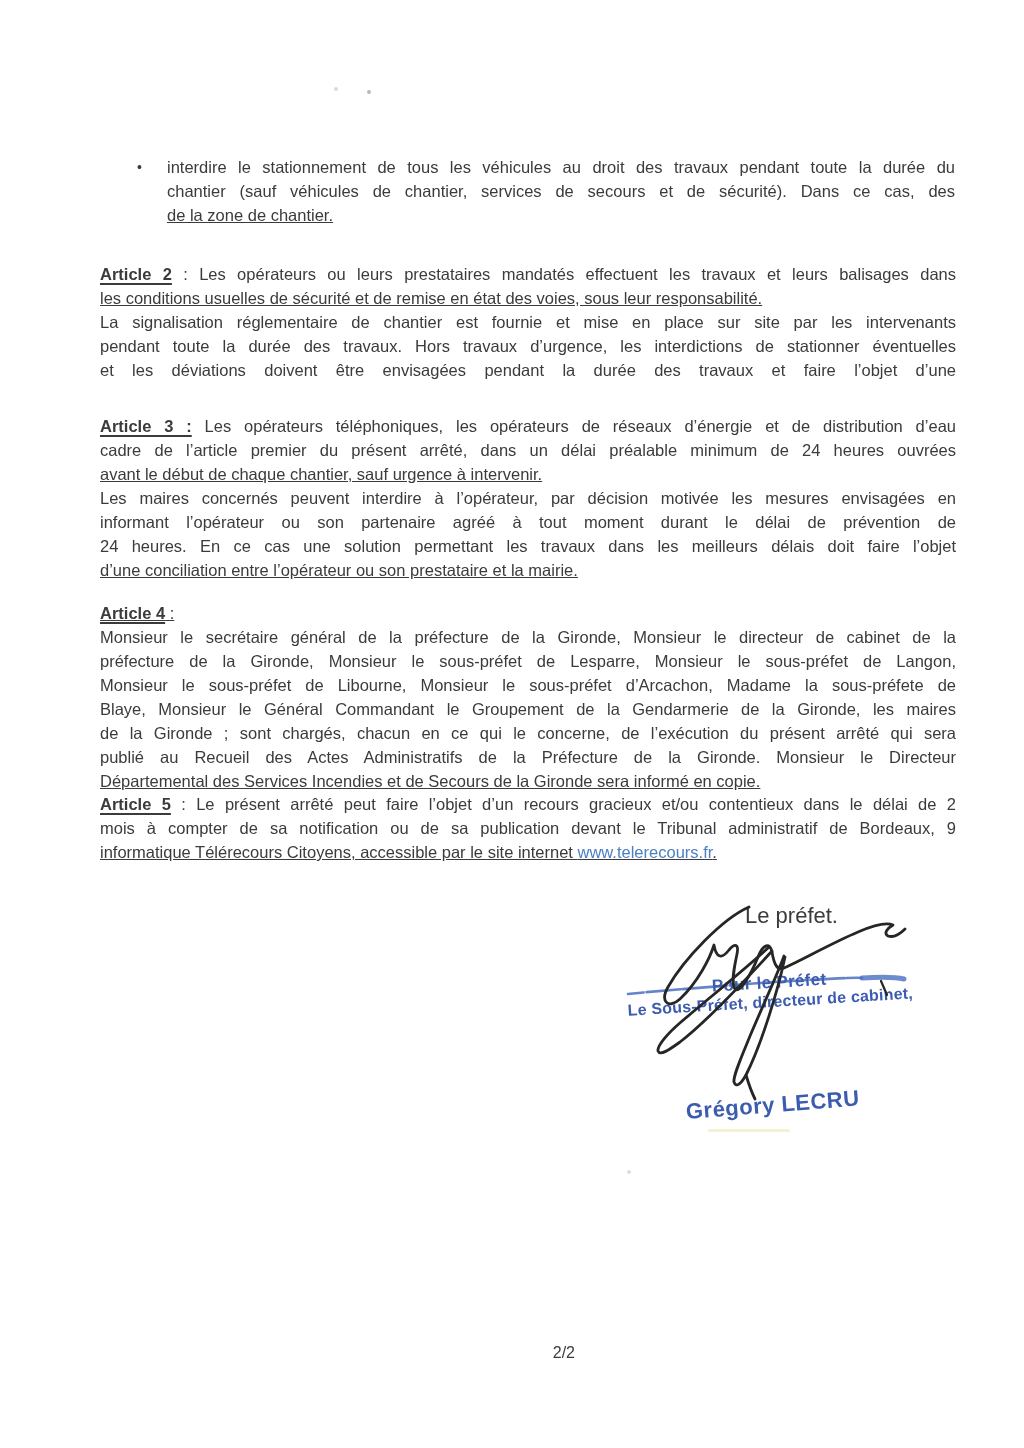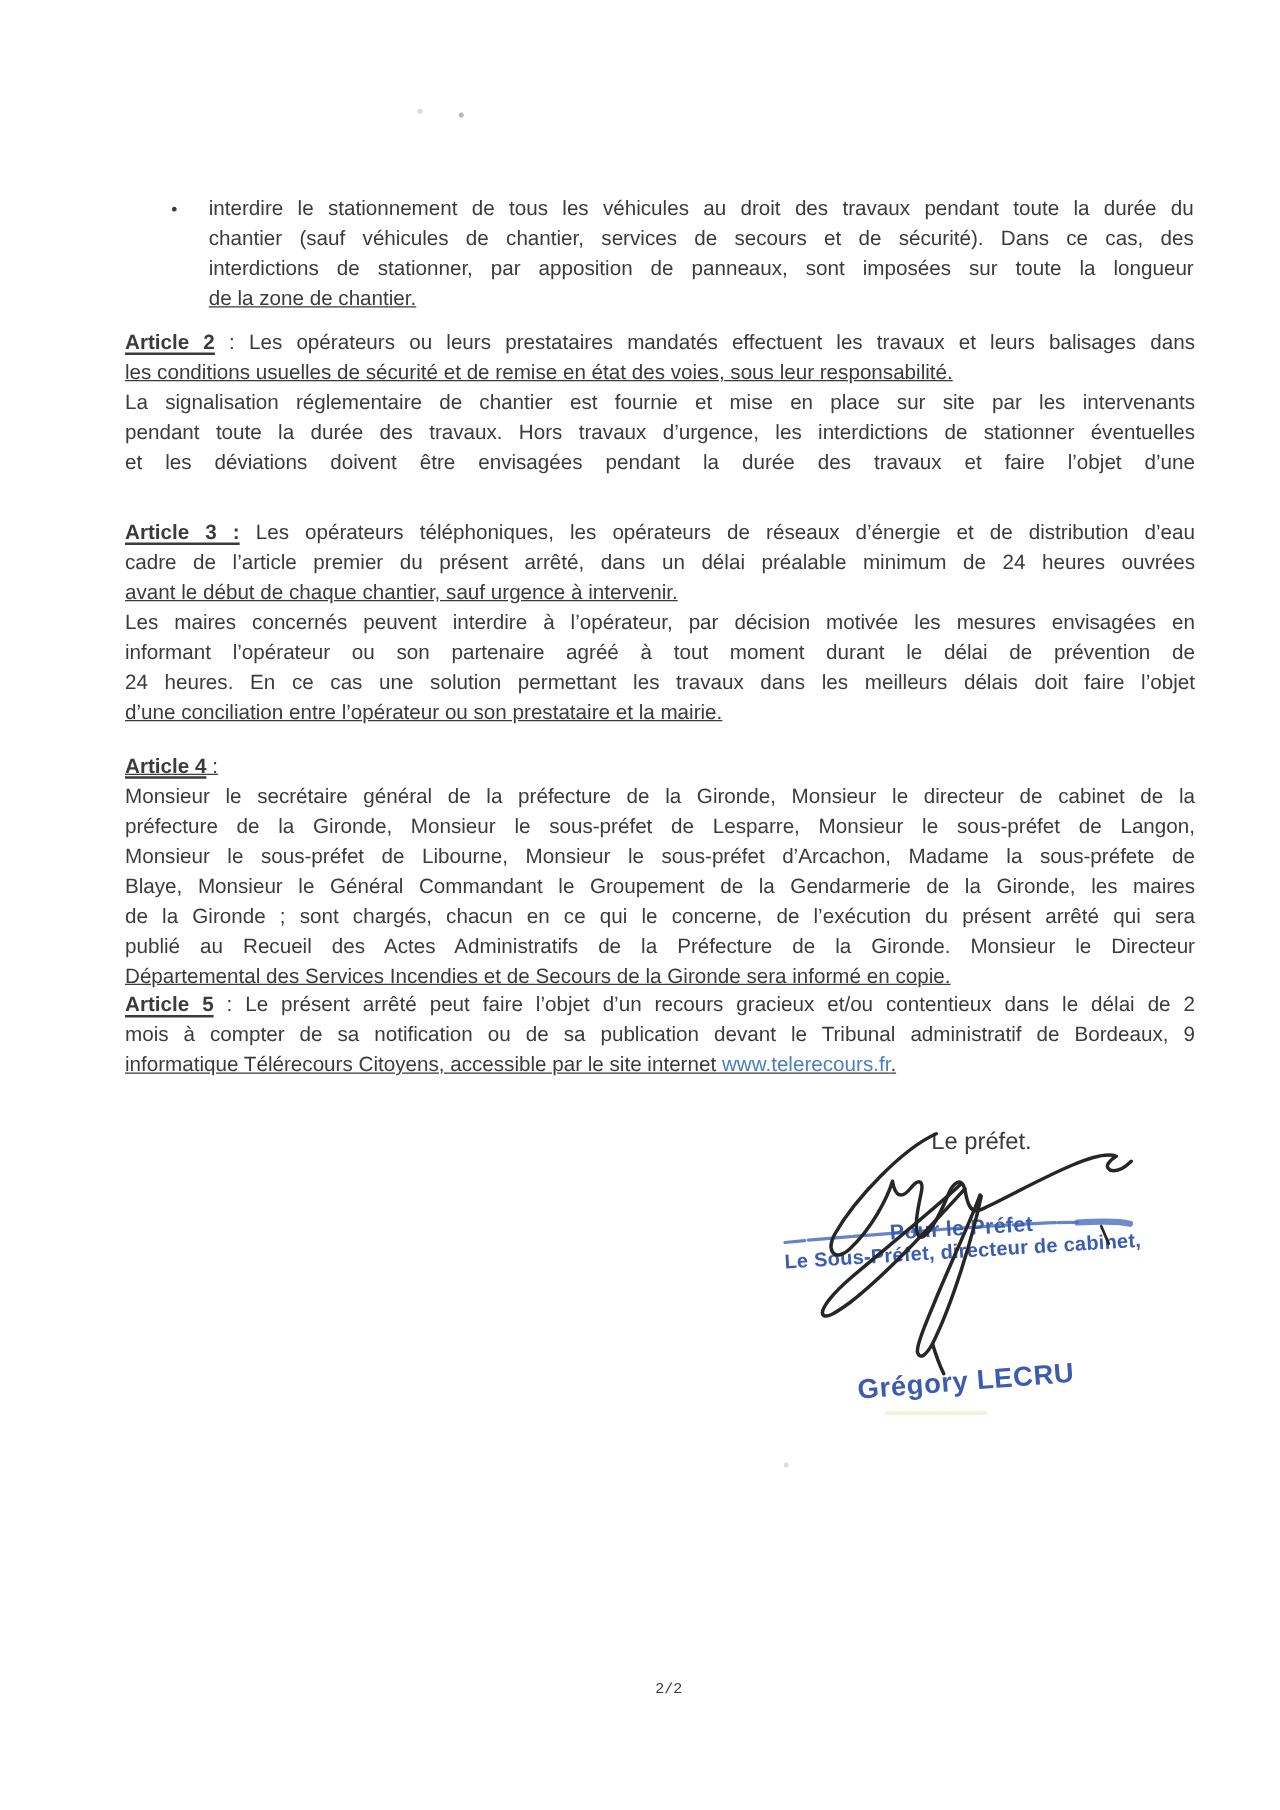--- a/index.html
+++ b/index.html
@@ -11,36 +11,36 @@
   .block { position:absolute; left:100px; width:856px; font-size:16.5px; line-height:24px; }
   .block.bullet { left:167px; width:788px; }
   .bullet-marker { position:absolute; left:-30px; top:0px; font-size:14px; }
   .line { text-align:justify; text-align-last:justify; text-justify:inter-word; white-space:normal; }
   .line.last { text-align-last:left;text-decoration:underline; }
   .article-label {
     font-weight:bold; text-decoration:underline;
     text-decoration-thickness:1.5px; text-underline-offset:3px;
   }
   .doc-link { color:var(--link,#4a7fc1); }
-  .prefect-title { position:absolute; left:745px; top:903px; font-size:19px; }
+  .prefect-title { position:absolute; left:745px; top:903px; font-size:22px; }
   .sig-svg { position:absolute; left:600px; top:895px; width:320px; height:240px; }
   .stamp-line-svg { position:absolute; left:600px; top:900px; width:320px; height:120px; }
   .stamp-text {
     position:absolute; left:608px; top:984px; width:324px;
     transform:rotate(-3.5deg); transform-origin:left center;
     color:var(--stamp,#3c5cb0); text-align:center; font-weight:bold;
   }
   .stamp-text .l1 { font-size:17px; line-height:18px; letter-spacing:.3px; }
   .stamp-text .l2 { font-size:16px; line-height:19px; letter-spacing:.2px; }
   .stamp-name {
     position:absolute; left:686px; top:1099px;
     transform:rotate(-4.5deg); transform-origin:left center;
     color:var(--stamp,#3c5cb0); font-weight:bold; font-size:22px; letter-spacing:.5px;
   }
-  .footer-page { position:absolute; left:495px; top:1344px; width:80px; text-align:center; font-size:12px;font-family:Liberation Mono, monospace; }
+  .footer-page { position:absolute; left:495px; top:1344px; width:80px; text-align:right; font-size:16px; }
   .artifact { position:absolute; border-radius:50%; }
   .a1 { left:334px; top:87px; width:4px; height:4px; background:#c2c2c2; opacity:.6; }
   .a2 { left:367px; top:90px; width:4px; height:4px; background:#9a9a9a; opacity:.7; }
   .a3 { left:627px; top:1170px; width:4px; height:4px; background:#c5c5c5; opacity:.6; }
   .a4 { left:708px; top:1129px; width:82px; height:3px; background:#e9e4ab; opacity:.5; border-radius:2px; }
 </style>
 </head>
 <body>
 
 <div class="page">
@@ -48,21 +48,20 @@
   <div class="artifact a1"></div>
   <div class="artifact a2"></div>
   <div class="artifact a3"></div>
   <div class="artifact a4"></div>
 
   <div>
       <div class="block bullet" style="top: 155px;">
         <span class="bullet-marker">•</span>
         <div class="line">interdire le stationnement de tous les véhicules au droit des travaux pendant toute la durée du</div>
         <div class="line">chantier (sauf véhicules de chantier, services de secours et de sécurité). Dans ce cas, des</div>
-        <div class="line">interdictions de stationner, par apposition de panneaux, sont imposées sur toute la longueur</div>
         <div class="line last">de la zone de chantier.</div>
       </div>
       <div class="block" style="top: 262px;">
         <div class="line"><span class="article-label">Article 2</span> : Les opérateurs ou leurs prestataires mandatés effectuent les travaux et leurs balisages dans</div>
         <div class="line last">les conditions usuelles de sécurité et de remise en état des voies, sous leur responsabilité.</div>
         <div class="line">La signalisation réglementaire de chantier est fournie et mise en place sur site par les intervenants</div>
         <div class="line">pendant toute la durée des travaux. Hors travaux d’urgence, les interdictions de stationner éventuelles</div>
         <div class="line">et les déviations doivent être envisagées pendant la durée des travaux et faire l’objet d’une</div>
       </div>
       <div class="block" style="top: 414px;">

